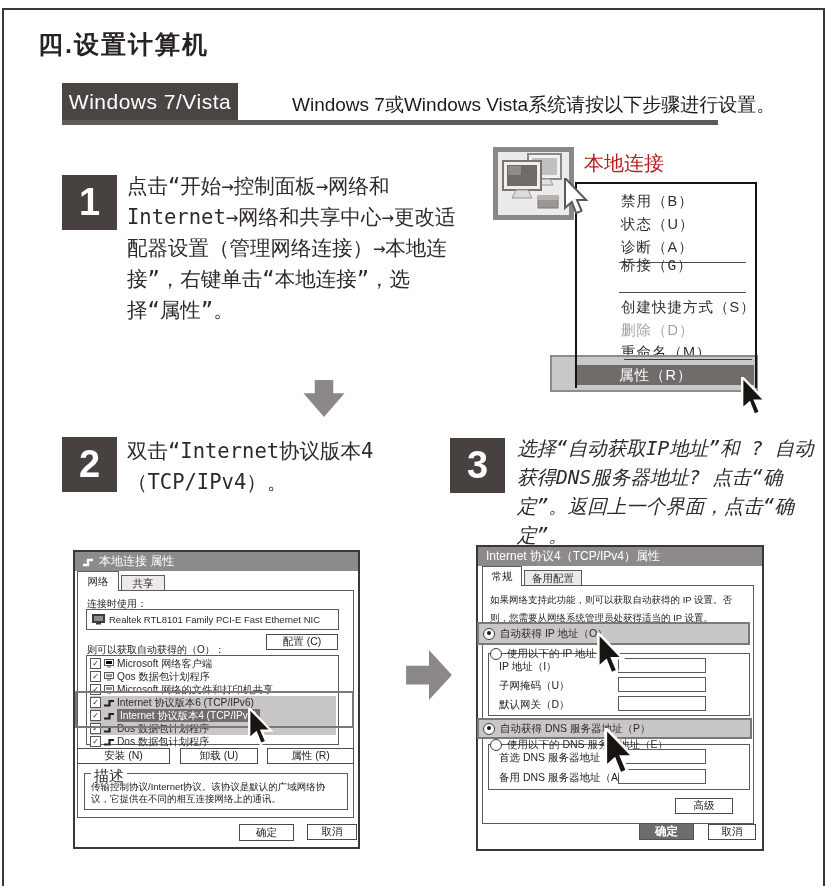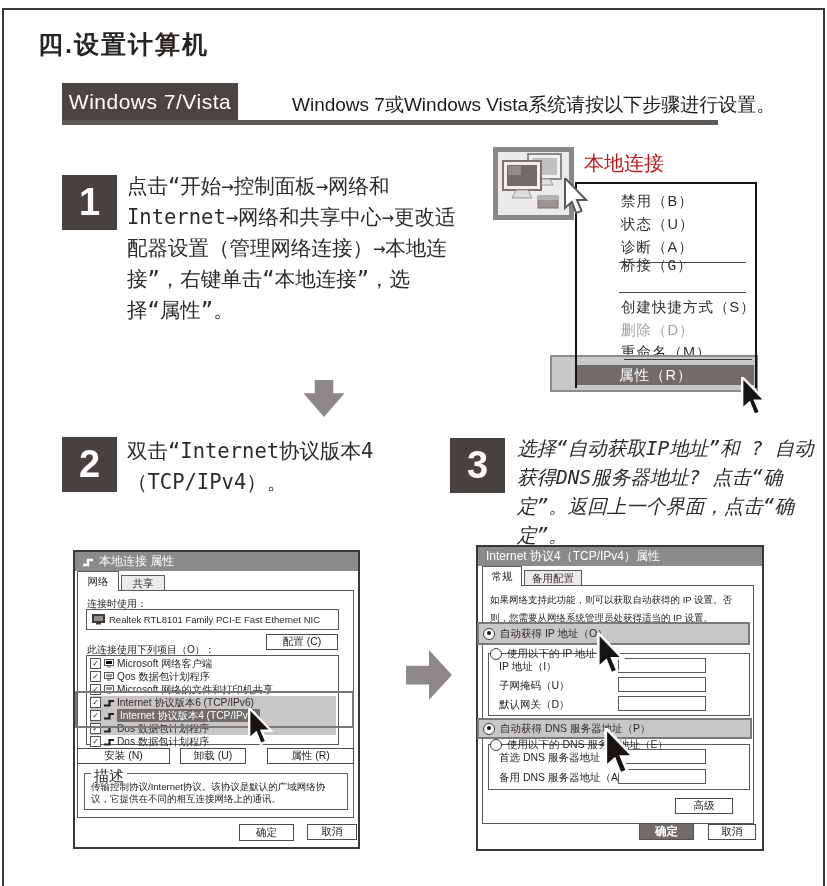--- a/index.html
+++ b/index.html
@@ -154,21 +154,21 @@
     <div class="lbl" style="left:12px;top:45px;">连接时使用：</div>
     <div class="fieldbox" style="left:11px;top:57px;width:253px;height:21px;display:flex;align-items:center;gap:4px;padding-left:5px;">
       <svg width="13" height="11" viewBox="0 0 13 11">
         <rect x="0.5" y="0.5" width="12" height="8" fill="#3e3b39" stroke="#3e3b39"></rect>
         <rect x="2" y="2" width="9" height="5" fill="#8f8c8a"></rect>
         <rect x="4" y="9" width="5" height="1.5" fill="#3e3b39"></rect>
       </svg>
       <span class="small">Realtek RTL8101 Family PCI-E Fast Ethernet NIC</span>
     </div>
     <div class="btn" style="left:191px;top:82px;width:72px;height:16px;">配置 (C)</div>
-    <div class="lbl" style="left:12px;top:91px;">此连接使用下列项目（O）：</div>
+    <div class="lbl" style="left:12px;top:91px;">则可以获取自动获得的（O）：</div>
 
     <div class="abs" style="left:0;top:139px;width:279px;height:37px;background:#c8c7c6;z-index:1;"></div>
 
     <div class="listbox" style="left:11px;top:103px;width:253px;height:90px;">
       <div class="lrow" style="top:1px;">
         <span class="cb">✓</span>
         <svg width="10" height="9" viewBox="0 0 10 9">
             <rect x="0.5" y="0.5" width="9" height="6" fill="#fff" stroke="#55524f"></rect>
             <rect x="2" y="2" width="6" height="3" fill="#99
 9694"></rect>
@@ -222,21 +222,21 @@
           </svg>
         <span>Dos 数据包计划程序</span>
       </div>
     </div>
     <div class="bandframe" style="left:0;top:139px;width:279px;height:37px;"></div>
     <svg class="cursor" style="left:172px;top:156px;" width="27" height="41" viewBox="0 0 13 20">
       <path d="M1 0 L1 15 L4.4 12 L6.6 17.6 L9.3 16.4 L7 11 L11.6 11 Z" fill="#171412" stroke="#fff" stroke-width="1.1"></path>
     </svg>
 
     <div class="btn" style="left:2px;top:196px;width:93px;height:16px;">安装 (N)</div>
-    <div class="btn" style="left:105px;top:196px;width:66px;height:16px;">卸载 (U)</div>
+    <div class="btn" style="left:105px;top:196px;width:78px;height:16px;">卸载 (U)</div>
     <div class="btn" style="left:192px;top:196px;width:87px;height:16px;">属性 (R)</div>
 
     <div class="groupbox" style="left:9px;top:221px;width:264px;height:37px;"></div>
     <div class="legend" style="left:16px;top:215px;">描述</div>
     <div class="lbl small" style="left:16px;top:229px;width:248px;white-space:normal;line-height:12px;">传输控制协议/Internet协议。该协议是默认的广域网络协议，它提供在不同的相互连接网络上的通讯。</div>
 
     <div class="btn" style="left:164px;top:272px;width:55px;height:17px;">确定</div>
     <div class="btn" style="left:232px;top:272px;width:50px;height:16px;">取消</div>
   </div>
 

